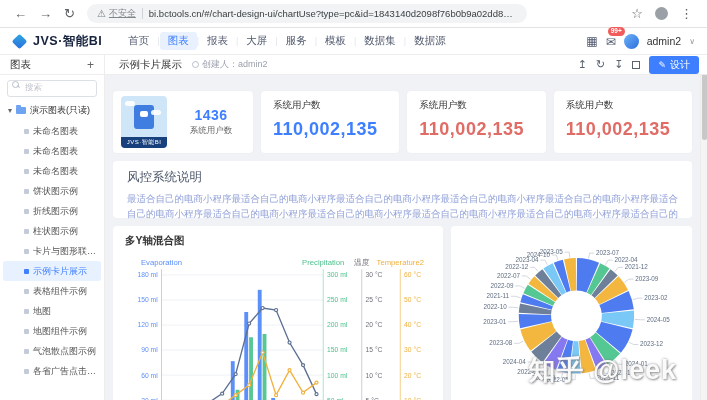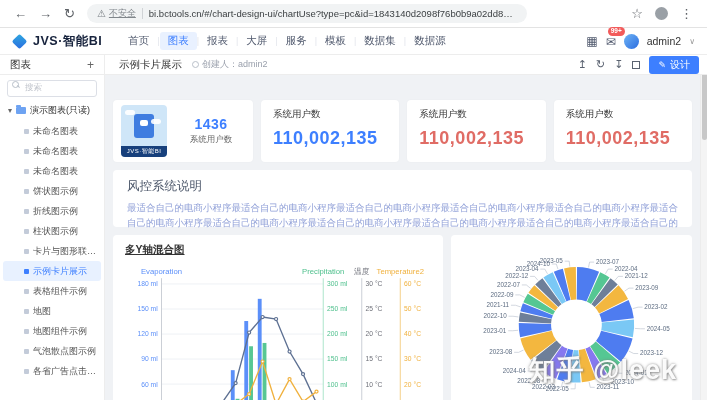--- a/index.html
+++ b/index.html
@@ -68,21 +68,21 @@
   .folder-label{font-size:9px;color:#333;white-space:nowrap;}
   .tree{overflow:hidden;}
   .tree-item{display:flex;align-items:center;gap:4px;height:20px;padding:0 4px 0 21px;cursor:pointer;margin:0 3px;border-radius:3px;}
   .ti-icon{width:5px;height:5px;background:#c3cbd9;border-radius:1px;flex:none;}
   .ti-label{font-size:9px;color:#555;white-space:nowrap;overflow:hidden;text-overflow:ellipsis;}
   .tree-item.selected{background:#e8f1ff;}
   .tree-item.selected .ti-label{color:#3d7fff;}
   .tree-item.selected .ti-icon{background:#3d7fff;}
   
   .main{position:absolute;left:105px;top:75px;right:7px;bottom:0;background:#f0f2f5;
-        padding:25px 8px 0 8px;box-sizing:border-box;overflow:hidden;}
+        padding:16px 8px 0 8px;box-sizing:border-box;overflow:hidden;}
   .cards-row{display:flex;gap:8px;height:62px;}
   .stat-card{background:#fff;border-radius:4px;flex:1;padding:8px 12px;box-sizing:border-box;box-shadow:0 0 2px rgba(0,0,0,.04);}
   .stat-card .sc-label{font-size:9.5px;color:#333;}
   .stat-card .sc-value{font-size:18px;font-weight:bold;margin-top:7px;letter-spacing:.5px;}
   .img-card{flex:none;width:140px;display:flex;align-items:center;gap:10px;padding:5px 8px;}
   .thumb{width:46px;height:52px;border-radius:4px;background:#cfe6f8;position:relative;overflow:hidden;flex:none;}
   .thumb-box{position:absolute;left:13px;top:9px;width:20px;height:24px;background:#3f7de0;border-radius:3px;}
   .thumb-dot{position:absolute;left:19px;top:15px;width:8px;height:6px;background:#fff;border-radius:2px;}
   .cloud{position:absolute;width:10px;height:5px;background:#fff;border-radius:3px;opacity:.9;}
   .thumb-band{position:absolute;left:0;right:0;bottom:0;height:11px;background:#17407c;color:#fff;
@@ -90,21 +90,21 @@
   .img-card .ic-right{flex:1;text-align:center;}
   .img-card .sc-value{margin-top:0;font-size:14px;}
   .img-card .sc-label{font-size:8.5px;color:#666;margin-top:2px;}
   .risk-card{background:#fff;border-radius:4px;margin-top:8px;height:57px;padding:8px 14px;box-sizing:border-box;}
   .risk-title{font-size:12.5px;color:#4a5568;margin:0 0 6px 0;font-weight:normal;}
   .risk-body{font-size:9.5px;line-height:1.55;color:#90a0d8;margin:0;max-height:30px;overflow:hidden;}
   .charts-row{display:flex;gap:8px;margin-top:8px;height:210px;}
   .chart-card{background:#fff;border-radius:4px;padding:8px 10px;box-sizing:border-box;overflow:hidden;}
   .chart-card.left{flex:none;width:330px;}
   .chart-card.right{flex:1;}
-  .chart-title{font-size:10.5px;font-weight:bold;color:#333;margin:0 0 4px 2px;text-decoration:underline;}
+  .chart-title{font-size:10.5px;font-weight:bold;color:#333;margin:0 0 4px 2px;}
   svg text{font-family:"Liberation Sans","DejaVu Sans",sans-serif;}
   
   .scrollbar{position:absolute;right:0;top:28px;width:7px;bottom:0;background:#f4f4f4;border-left:1px solid #ececec;box-sizing:border-box;}
   .scroll-thumb{width:5px;margin:2px auto 0;height:110px;background:#c8c8c8;border-radius:3px;}
   .watermark{position:absolute;right:30px;top:352px;z-index:40;font-size:27px;font-weight:bold;
              color:rgba(255,255,255,.95);letter-spacing:1px;
              text-shadow:0 0 3px rgba(130,130,130,.8),1px 1px 2px rgba(110,110,110,.6);pointer-events:none;}
 </style>
 </head>
 <body>

